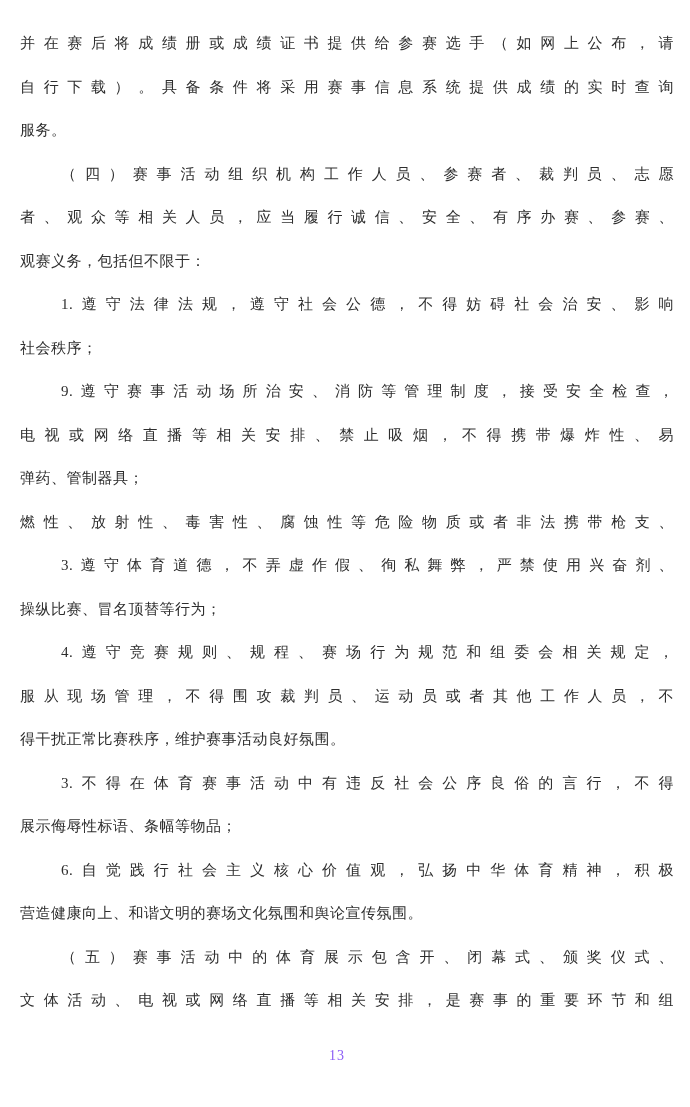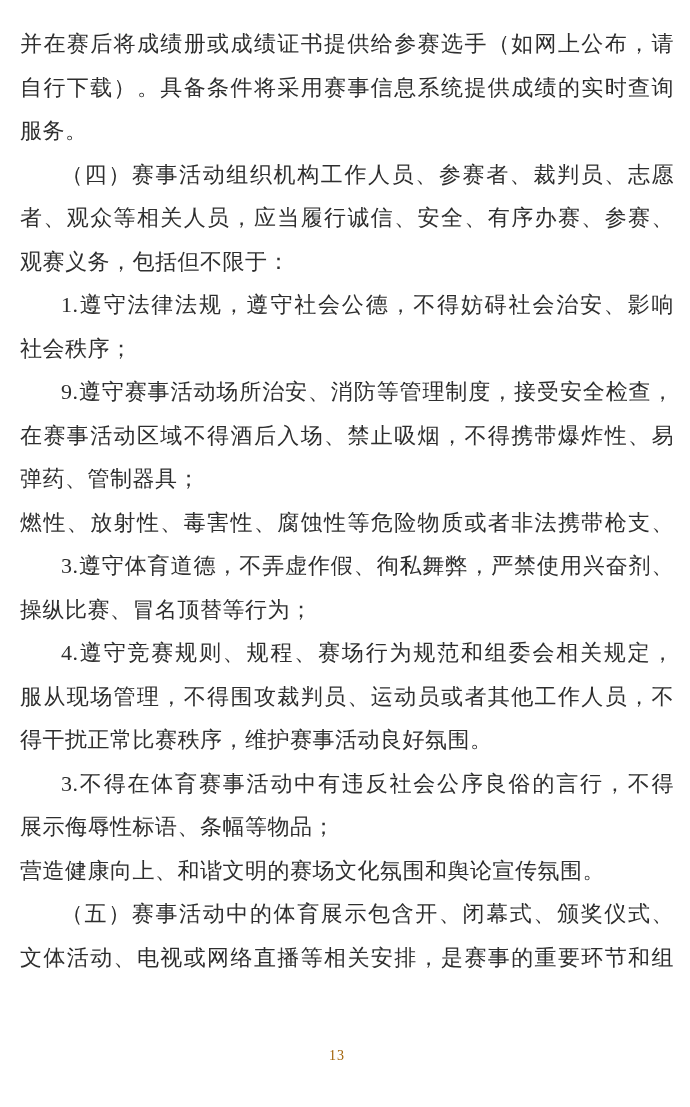--- a/index.html
+++ b/index.html
@@ -17,21 +17,21 @@
   .page {
     box-sizing: border-box;
     width: 690px;
     height: 1107px;
     padding: 22px 16px 0 20px;
     position: relative;
     background: #ffffff;
   }
   .para { margin: 0; padding: 0; }
   .line {
-    font-size: 22px;
+    font-size: 15px;
     line-height: 43.5px;
     height: 43.5px;
     overflow: hidden;
     text-align: left;
     letter-spacing: 0.5px;
   }
   .j {
     text-align: justify;
     text-align-last: justify;
     text-justify: inter-character;
@@ -40,21 +40,21 @@
     text-indent: 41px;
   }
   .footer {
     position: absolute;
     left: 0;
     right: 16px;
     top: 1046px;
     text-align: center;
     font-size: 14px;
     line-height: 20px;
-    color: #a16207;
+    color: #8b5cf6;
     letter-spacing: 1px;
   }
 </style>
 </head>
 <body>
 
 <div class="page">
 
   <div class="para">
     <div class="line j">并在赛后将成绩册或成绩证书提供给参赛选手（如网上公布，请</div>
@@ -68,21 +68,21 @@
     <div class="line">观赛义务，包括但不限于：</div>
   </div>
 
   <div class="para">
     <div class="line j ind">1.遵守法律法规，遵守社会公德，不得妨碍社会治安、影响</div>
     <div class="line">社会秩序；</div>
   </div>
 
   <div class="para">
     <div class="line j ind">9.遵守赛事活动场所治安、消防等管理制度，接受安全检查，</div>
-    <div class="line j">在赛事活动区域不得酒后入场、禁止吸烟，不得携带爆炸性、易</div>
+    <div class="line j">电视或网络直播等相关安排、禁止吸烟，不得携带爆炸性、易</div>
     <div class="line">弹药、管制器具；</div>
     <div class="line j">燃性、放射性、毒害性、腐蚀性等危险物质或者非法携带枪支、</div>
   </div>
 
   <div class="para">
     <div class="line j ind">3.遵守体育道德，不弄虚作假、徇私舞弊，严禁使用兴奋剂、</div>
     <div class="line">操纵比赛、冒名顶替等行为；</div>
   </div>
 
   <div class="para">
@@ -90,20 +90,21 @@
     <div class="line j">服从现场管理，不得围攻裁判员、运动员或者其他工作人员，不</div>
     <div class="line">得干扰正常比赛秩序，维护赛事活动良好氛围。</div>
   </div>
 
   <div class="para">
     <div class="line j ind">3.不得在体育赛事活动中有违反社会公序良俗的言行，不得</div>
     <div class="line">展示侮辱性标语、条幅等物品；</div>
   </div>
 
   <div class="para">
+    <div class="line j ind">6.自觉践行社会主义核心价值观，弘扬中华体育精神，积极</div>
     <div class="line">营造健康向上、和谐文明的赛场文化氛围和舆论宣传氛围。</div>
   </div>
 
   <div class="para">
     <div class="line j ind">（五）赛事活动中的体育展示包含开、闭幕式、颁奖仪式、</div>
     <div class="line j">文体活动、电视或网络直播等相关安排，是赛事的重要环节和组</div>
   </div>
 
   <div class="footer">
     <span>13</span>

